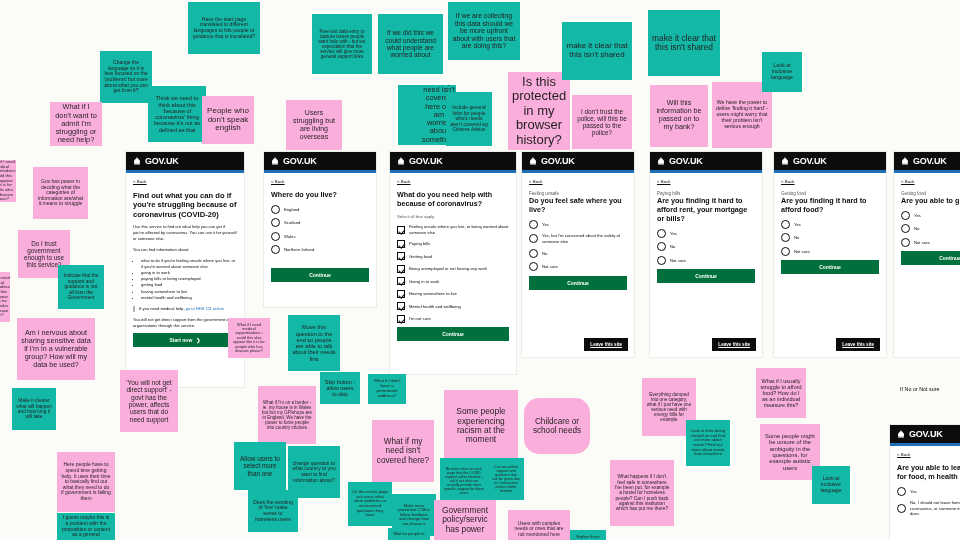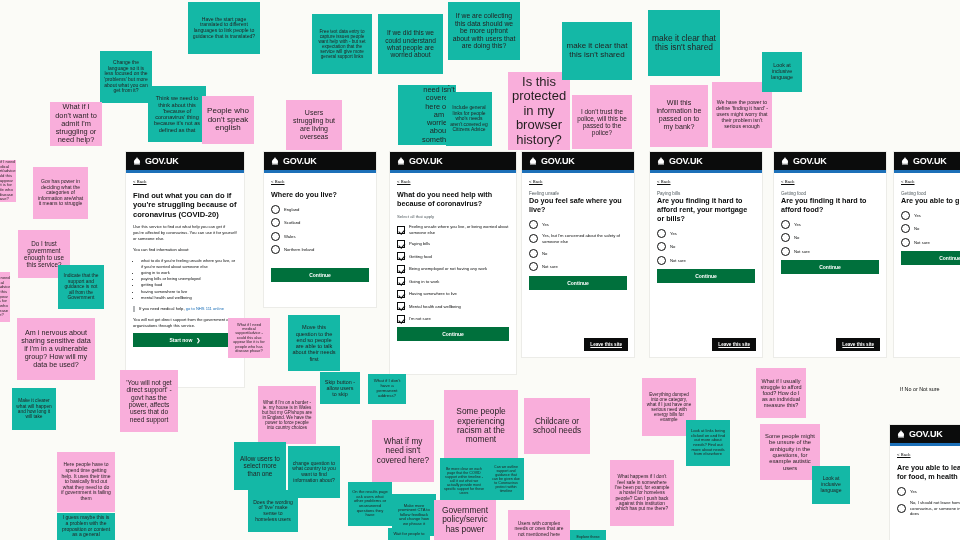--- a/index.html
+++ b/index.html
@@ -401,21 +401,21 @@
   <div class="note yellow" style="left:248px;top:490px;width:50px;height:42px;font-size:5.1px;">Does the wording of 'live' make sense to homeless users</div>
 
   <div class="note pink" style="left:372px;top:420px;width:62px;height:62px;font-size:8.2px;">What if my need isn't covered here?</div>
   <div class="note yellow" style="left:348px;top:482px;width:44px;height:44px;font-size:4.1px;">On the results page ask users what other problems or unanswered questions they have</div>
   <div class="note yellow" style="left:392px;top:494px;width:44px;height:42px;font-size:4.1px;">Make more prominent CTA to follow feedback and change how we phrase it</div>
   <div class="note yellow" style="left:388px;top:528px;width:42px;height:12px;font-size:4px;">Wait for people to</div>
   <div class="note pink" style="left:444px;top:390px;width:74px;height:72px;font-size:8.4px;">Some people experiencing racism at the moment</div>
   <div class="note yellow" style="left:440px;top:458px;width:48px;height:46px;font-size:3.6px;">Be more clear on each page that the COVID support within timeline - call it out what we actually provide most specific support for these users</div>
   <div class="note yellow" style="left:488px;top:458px;width:36px;height:42px;font-size:3.6px;">Can we outline support and guidance that can be given due to Coronavirus protect within timeline</div>
   <div class="note pink" style="left:434px;top:500px;width:62px;height:40px;font-size:8.4px;text-align:center;">Government policy/servic has power</div>
-  <div class="note pink" style="left:524px;top:398px;width:66px;height:56px;font-size:8.2px;">Childcare or school needs</div>
+  <div class="note pink" style="left:524px;top:398px;width:66px;height:56px;font-size:8.2px;border-radius:15px;">Childcare or school needs</div>
   <div class="note pink" style="left:508px;top:510px;width:62px;height:38px;font-size:4.9px;">Users with complex needs or ones that are not mentioned here</div>
   <div class="note yellow" style="left:570px;top:530px;width:36px;height:14px;font-size:3.8px;">Explore these</div>
 
   <div class="note pink" style="left:642px;top:378px;width:54px;height:58px;font-size:4.6px;">Everything dumped into one category, what if I just have one serious need with energy bills for example</div>
   <div class="note pink" style="left:610px;top:460px;width:64px;height:66px;font-size:4.8px;">What happens if I don't feel safe in somewhere I've been put, for example a hostel for homeless people? Can I push back against this institution which has put me there?</div>
   <div class="note yellow" style="left:686px;top:420px;width:44px;height:46px;font-size:4.1px;">Look at links being clicked on and find out more about needs? Find out more about needs from elsewhere</div>
   <div class="note pink" style="left:756px;top:368px;width:50px;height:50px;font-size:5.5px;">What if I usually struggle to afford food? How do I as an individual measure this?</div>
   <div class="note pink" style="left:760px;top:424px;width:60px;height:56px;font-size:5.8px;">Some people might be unsure of the ambiguity in the questions, for example autistic users</div>
   <div class="note yellow" style="left:812px;top:466px;width:38px;height:38px;font-size:5.1px;">Look at inclusive language</div>
 

